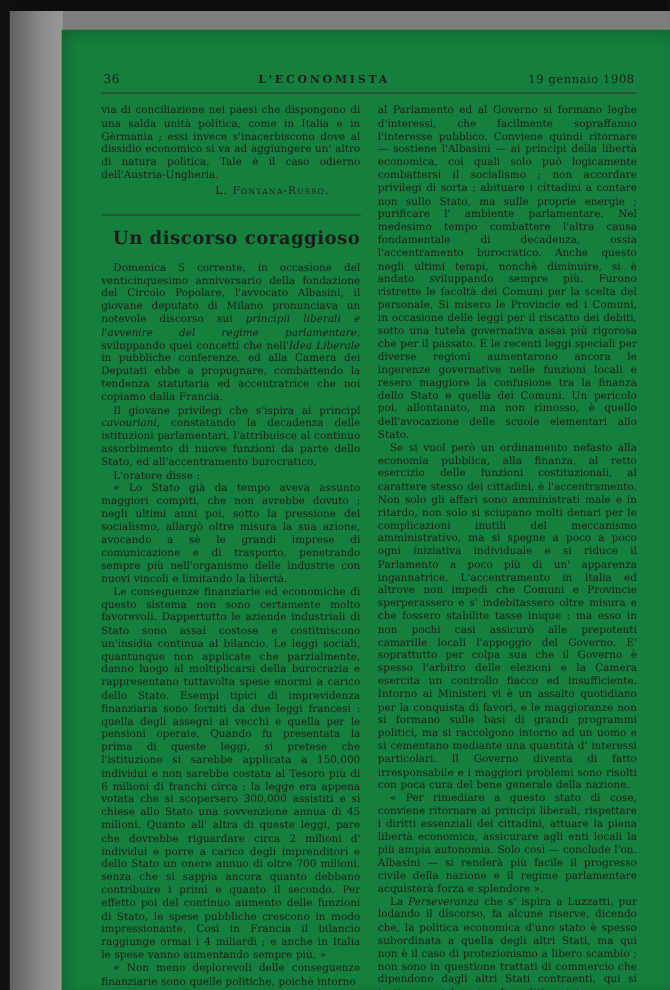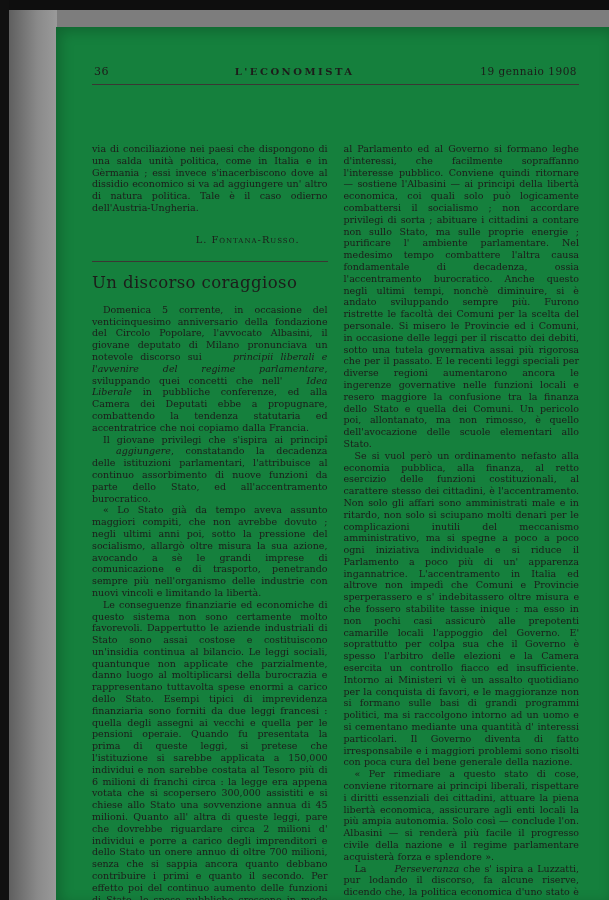--- a/index.html
+++ b/index.html
@@ -55,38 +55,38 @@
     margin-top: 10px;
   }
   .col { flex: 1; min-width: 0; }
   .bp {
     font-size: 9.5px;
     line-height: 11.8px;
     text-align: justify;
     text-indent: 11px;
     word-spacing: 0.3px;
   }
-  .no-indent { text-indent: 0; margin-top: 48px; }
-  .it { font-style: italic; margin-left: 24px; }
+  .no-indent { text-indent: 0; }
+  .it { font-style: italic; }
   .signature {
     text-align: right;
     padding-right: 28px;
-    margin-top: 20px;
+    margin-top: 2px;
     font-size: 9.8px;
     font-variant: small-caps;
     letter-spacing: 1px;
   }
   .section-rule {
     border-top: 1px solid #3a3733;
     margin: 16px 0 0 0;
   }
   .article-heading {
-    text-align: left;
+    text-align: right;
     font-size: 16.5px;
-    font-weight: normal;
+    font-weight: bold;
     letter-spacing: 0.4px;
     margin: 11px 0 12px 0;
   }
 </style>
 </head>
 <body>
 
 <div class="scan-bar-top"></div>
 <div class="scan-bar-left"></div>
 <div class="scan-gutter"></div>
@@ -103,22 +103,23 @@
   <div class="columns">
 
     <div class="col">
       <p class="bp no-indent">via di conciliazione nei paesi che dispongono di una salda unità politica, come in Italia e in Gèrmania ; essi invece s'inacerbiscono dove al dissidio economico si va ad aggiungere un' altro di natura politica. Tale è il caso odierno dell'Austria-Ungheria.</p>
       <p class="signature">L. Fontana-Russo.</p>
       <div class="section-rule"></div>
       <h2 class="article-heading">Un discorso coraggioso</h2>
 
       <p class="bp"><span>Domenica 5 corrente, in occasione del venticinquesimo anniversario della fondazione del Circolo Popolare, l'avvocato Albasini, il giovane deputato di Milano pronunciava un notevole discorso sui </span><span class="it">principii liberali e l'avvenire del regime parlamentare</span><span>, sviluppando quei concetti che nell'</span><span class="it">Idea Liberale</span><span> in pubbliche conferenze, ed alla Camera dei Deputati ebbe a propugnare, combattendo la tendenza statutaria ed accentratrice che noi copiamo dalla Francia.</span></p>
 
-      <p class="bp"><span>Il giovane privilegi che s'ispira ai principî </span><span class="it">aggiungere</span><span>, constatando la decadenza delle istituzioni parlamentari, l'attribuisce al continuo assorbimento di nuove funzioni da parte dello Stato, ed all'accentramento burocratico.</span></p>
+      <p class="bp"><span>Il giovane privilegi che s'ispira ai principî </span><span class="it">cavouriani</span><span>, constatando la decadenza delle istituzioni parlamentari, l'attribuisce al continuo assorbimento di nuove funzioni da parte dello Stato, ed all'accentramento burocratico.</span></p>
 
+      <p class="bp">L'oratore disse :</p>
       <p class="bp">« Lo Stato già da tempo aveva assunto maggiori compiti, che non avrebbe dovuto ; negli ultimi anni poi, sotto la pressione del socialismo, allargò oltre misura la sua azione, avocando a sè le grandi imprese di comunicazione e di trasporto, penetrando sempre più nell'organismo delle industrie con nuovi vincoli e limitando la libertà.</p>
       <p class="bp">Le conseguenze finanziarie ed economiche di questo sistema non sono certamente molto favorevoli. Dappertutto le aziende industriali di Stato sono assai costose e costituiscono un'insidia continua al bilancio. Le leggi sociali, quantunque non applicate che parzialmente, danno luogo al moltiplicarsi della burocrazia e rappresentano tuttavolta spese enormi a carico dello Stato. Esempi tipici di imprevidenza finanziaria sono forniti da due leggi francesi : quella degli assegni ai vecchi e quella per le pensioni operaie. Quando fu presentata la prima di queste leggi, si pretese che l'istituzione si sarebbe applicata a 150,000 individui e non sarebbe costata al Tesoro più di 6 milioni di franchi circa : la legge era appena votata che si scopersero 300,000 assistiti e si chiese allo Stato una sovvenzione annua di 45 milioni. Quanto all' altra di queste leggi, pare che dovrebbe riguardare circa 2 milioni d' individui e porre a carico degli imprenditori e dello Stato un onere annuo di oltre 700 milioni, senza che si sappia ancora quanto debbano contribuire i primi e quanto il secondo. Per effetto poi del continuo aumento delle funzioni di Stato, le spese pubbliche crescono in modo impressionante. Così in Francia il bilancio raggiunge ormai i 4 miliardi ; e anche in Italia le spese vanno aumentando sempre più. »</p>
       <p class="bp">« Non meno deplorevoli delle conseguenze finanziarie sono quelle politiche, poichè intorno</p>
     </div>
 
     <div class="col">
       <p class="bp no-indent">al Parlamento ed al Governo si formano leghe d'interessi, che facilmente sopraffanno l'interesse pubblico. Conviene quindi ritornare — sostiene l'Albasini — ai principi della libertà economica, coi quali solo può logicamente combattersi il socialismo ; non accordare privilegi di sorta ; abituare i cittadini a contare non sullo Stato, ma sulle proprie energie ; purificare l' ambiente parlamentare. Nel medesimo tempo combattere l'altra causa fondamentale di decadenza, ossia l'accentramento burocratico. Anche questo negli ultimi tempi, nonchè diminuire, si è andato sviluppando sempre più. Furono ristrette le facoltà dei Comuni per la scelta del personale. Si misero le Provincie ed i Comuni, in occasione delle leggi per il riscatto dei debiti, sotto una tutela governativa assai più rigorosa che per il passato. E le recenti leggi speciali per diverse regioni aumentarono ancora le ingerenze governative nelle funzioni locali e resero maggiore la confusione tra la finanza dello Stato e quella dei Comuni. Un pericolo poi, allontanato, ma non rimosso, è quello dell'avocazione delle scuole elementari allo Stato.</p>
       <p class="bp">Se si vuol però un ordinamento nefasto alla economia pubblica, alla finanza, al retto esercizio delle funzioni costituzionali, al carattere stesso dei cittadini, è l'accentramento. Non solo gli affari sono amministrati male e in ritardo, non solo si sciupano molti denari per le complicazioni inutili del meccanismo amministrativo, ma si spegne a poco a poco ogni iniziativa individuale e si riduce il Parlamento a poco più di un' apparenza ingannatrice. L'accentramento in Italia ed altrove non impedì che Comuni e Provincie sperperassero e s' indebitassero oltre misura e che fossero stabilite tasse inique : ma esso in non pochi casi assicurò alle prepotenti camarille locali l'appoggio del Governo. E' soprattutto per colpa sua che il Governo è spesso l'arbitro delle elezioni e la Camera esercita un controllo fiacco ed insufficiente. Intorno ai Ministeri vi è un assalto quotidiano per la conquista di favori, e le maggioranze non si formano sulle basi di grandi programmi politici, ma si raccolgono intorno ad un uomo e si cementano mediante una quantità d' interessi particolari. Il Governo diventa di fatto irresponsabile e i maggiori problemi sono risolti con poca cura del bene generale della nazione.</p>
       <p class="bp">« Per rimediare a questo stato di cose, conviene ritornare ai principi liberali, rispettare i diritti essenziali dei cittadini, attuare la piena libertà economica, assicurare agli enti locali la più ampia autonomia. Solo così — conclude l'on. Albasini — si renderà più facile il progresso civile della nazione e il regime parlamentare acquisterà forza e splendore ».</p>
       <p class="bp"><span>La </span><span class="it">Perseveranza</span><span> che s' ispira a Luzzatti, pur lodando il discorso, fa alcune riserve, dicendo che, la politica economica d'uno stato è spesso subordinata a quella degli altri Stati, ma qui non è il caso di protezionismo a libero scambio ; non sono in questione trattati di commercio che dipendono dagli altri Stati contraenti, qui si tratta specialmente di politica interna; non dobbiamo opporci a questo assorbimento da parte</span></p>

